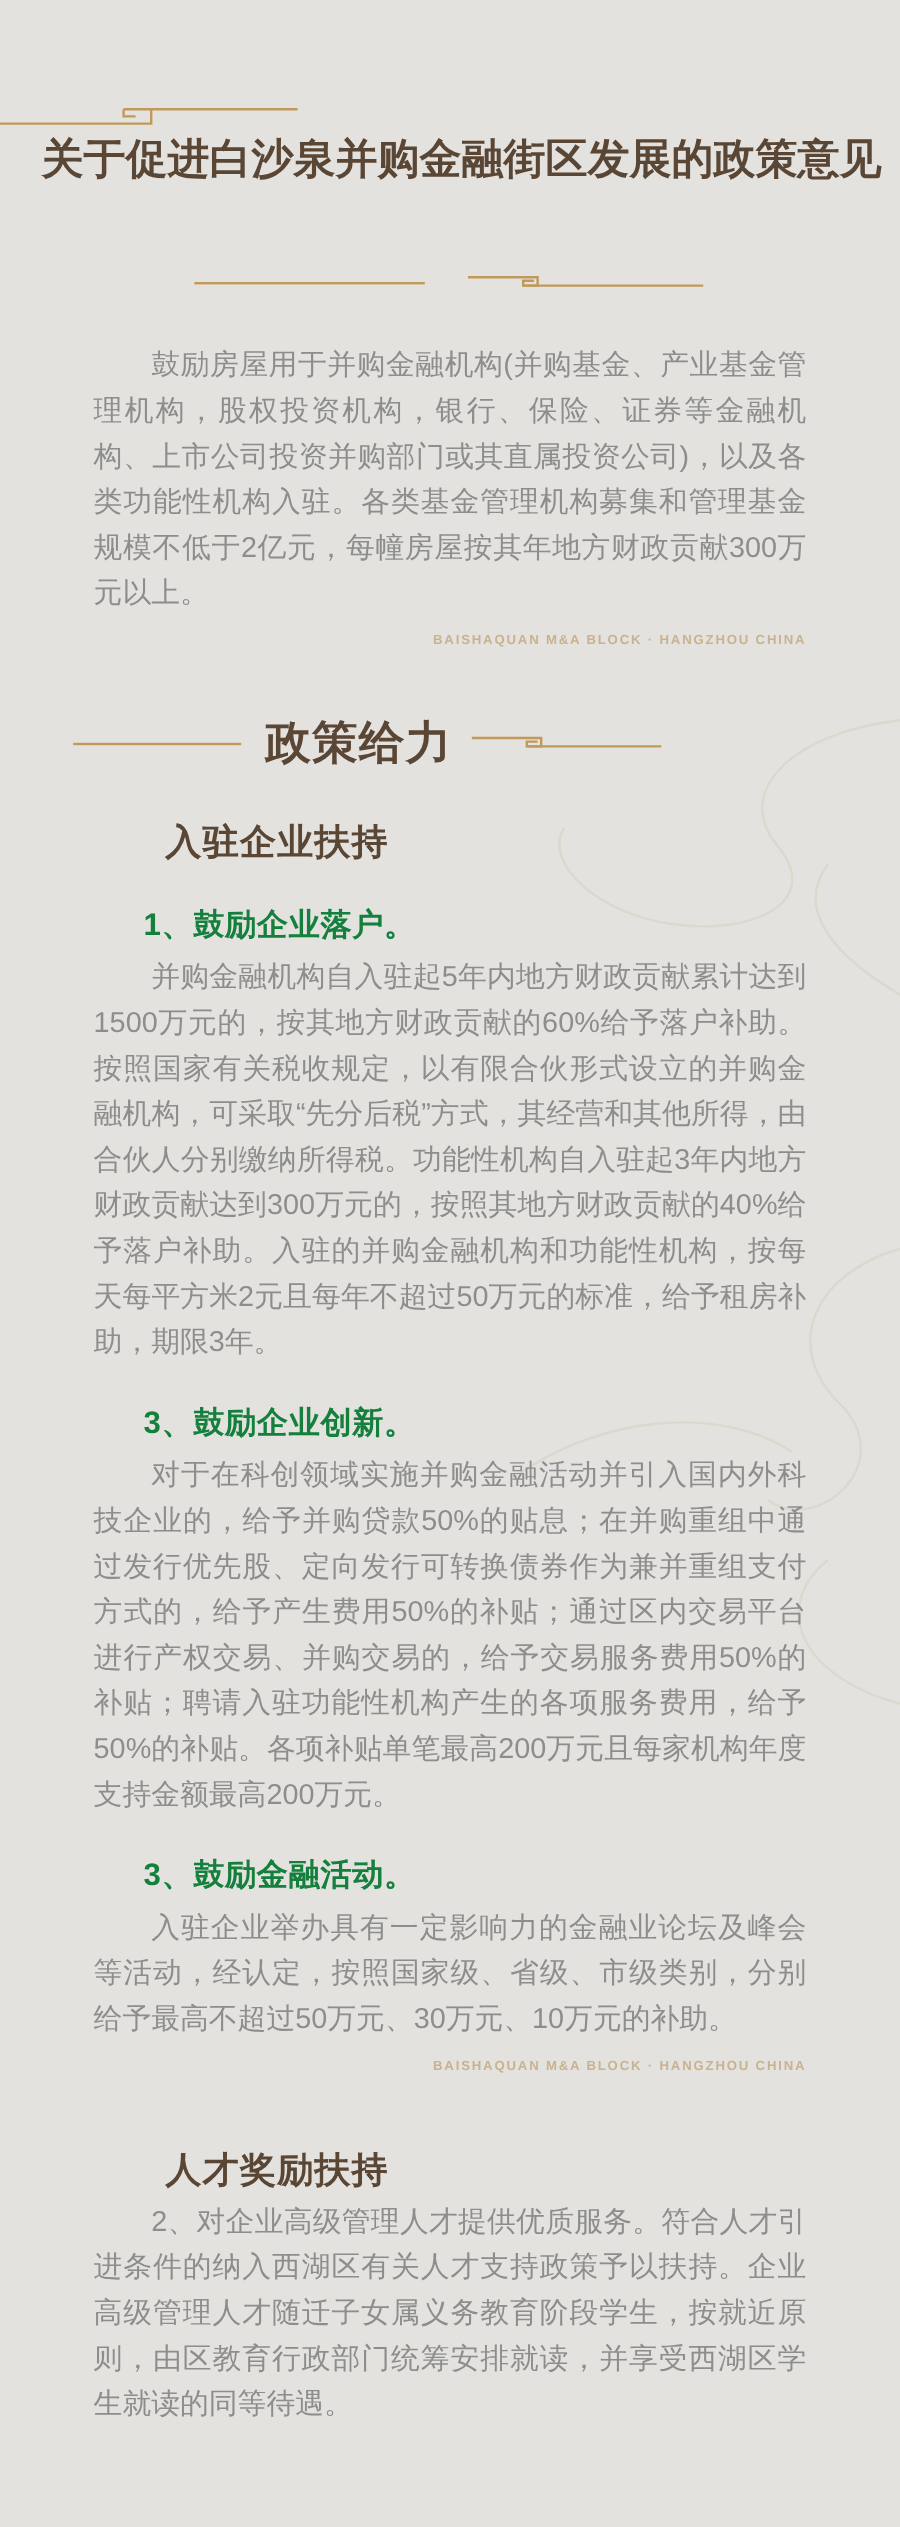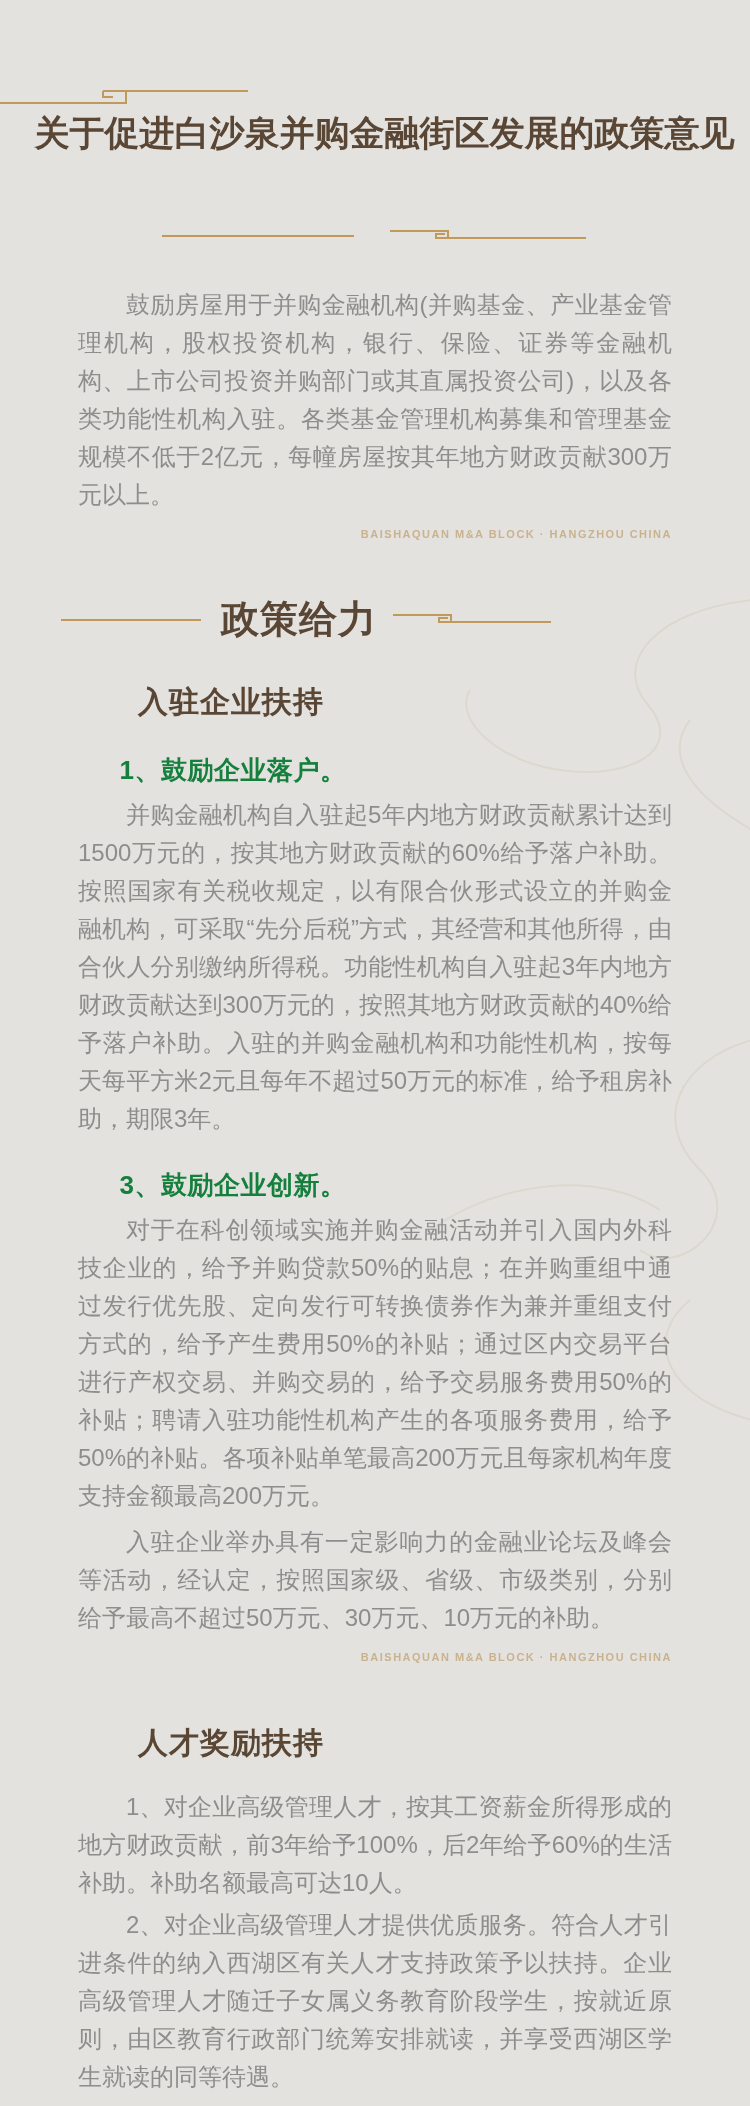--- a/index.html
+++ b/index.html
@@ -151,23 +151,23 @@
     </div>
 
     <div class="sub-heading">入驻企业扶持</div>
 
     <div class="gold-item-label">1、鼓励企业落户。</div>
     <p class="body-text item-body">并购金融机构自入驻起5年内地方财政贡献累计达到1500万元的，按其地方财政贡献的60%给予落户补助。按照国家有关税收规定，以有限合伙形式设立的并购金融机构，可采取“先分后税”方式，其经营和其他所得，由合伙人分别缴纳所得税。功能性机构自入驻起3年内地方财政贡献达到300万元的，按照其地方财政贡献的40%给予落户补助。入驻的并购金融机构和功能性机构，按每天每平方米2元且每年不超过50万元的标准，给予租房补助，期限3年。</p>
 
     <div class="gold-item-label">3、鼓励企业创新。</div>
     <p class="body-text item-body">对于在科创领域实施并购金融活动并引入国内外科技企业的，给予并购贷款50%的贴息；在并购重组中通过发行优先股、定向发行可转换债券作为兼并重组支付方式的，给予产生费用50%的补贴；通过区内交易平台进行产权交易、并购交易的，给予交易服务费用50%的补贴；聘请入驻功能性机构产生的各项服务费用，给予50%的补贴。各项补贴单笔最高200万元且每家机构年度支持金额最高200万元。</p>
 
+    <div class="gold-item-label">3、鼓励金融活动。</div>
     <p class="body-text item-body">入驻企业举办具有一定影响力的金融业论坛及峰会等活动，经认定，按照国家级、省级、市级类别，分别给予最高不超过50万元、30万元、10万元的补助。</p>
 
     <div class="watermark">BAISHAQUAN M&amp;A BLOCK · HANGZHOU CHINA</div>
 
     <div class="sub-heading" style="margin-top:60px;">人才奖励扶持</div>
 
-    <p class="body-text talent-paragraph talent-first">1、对企业高级管理人才，按其工资薪金所得形成的地方财政贡献，前3年给予100%，后2年给予60%的生活补助。补助名额最高可达10人。</p>
     <p class="body-text talent-paragraph">2、对企业高级管理人才提供优质服务。符合人才引进条件的纳入西湖区有关人才支持政策予以扶持。企业高级管理人才随迁子女属义务教育阶段学生，按就近原则，由区教育行政部门统筹安排就读，并享受西湖区学生就读的同等待遇。</p>
 
   </div>
 </div>
 
 </body></html>

